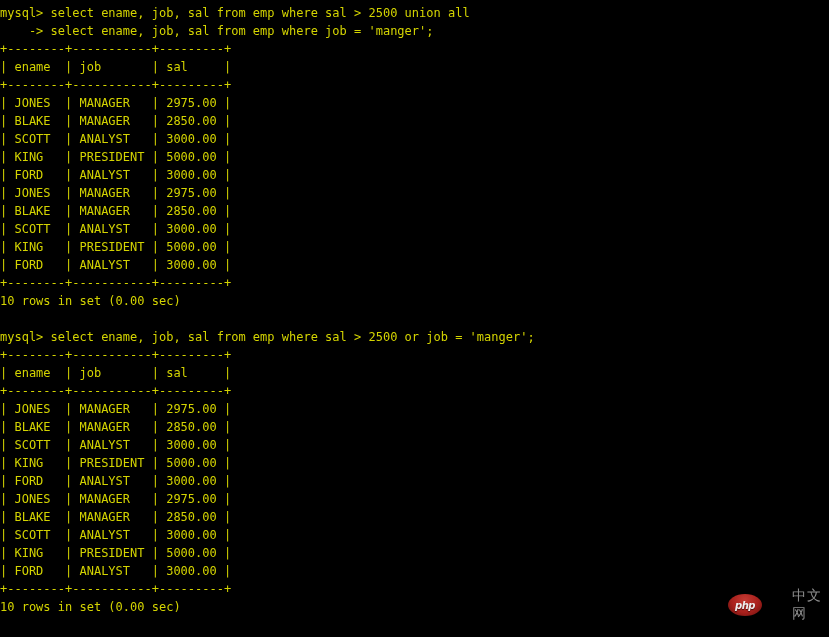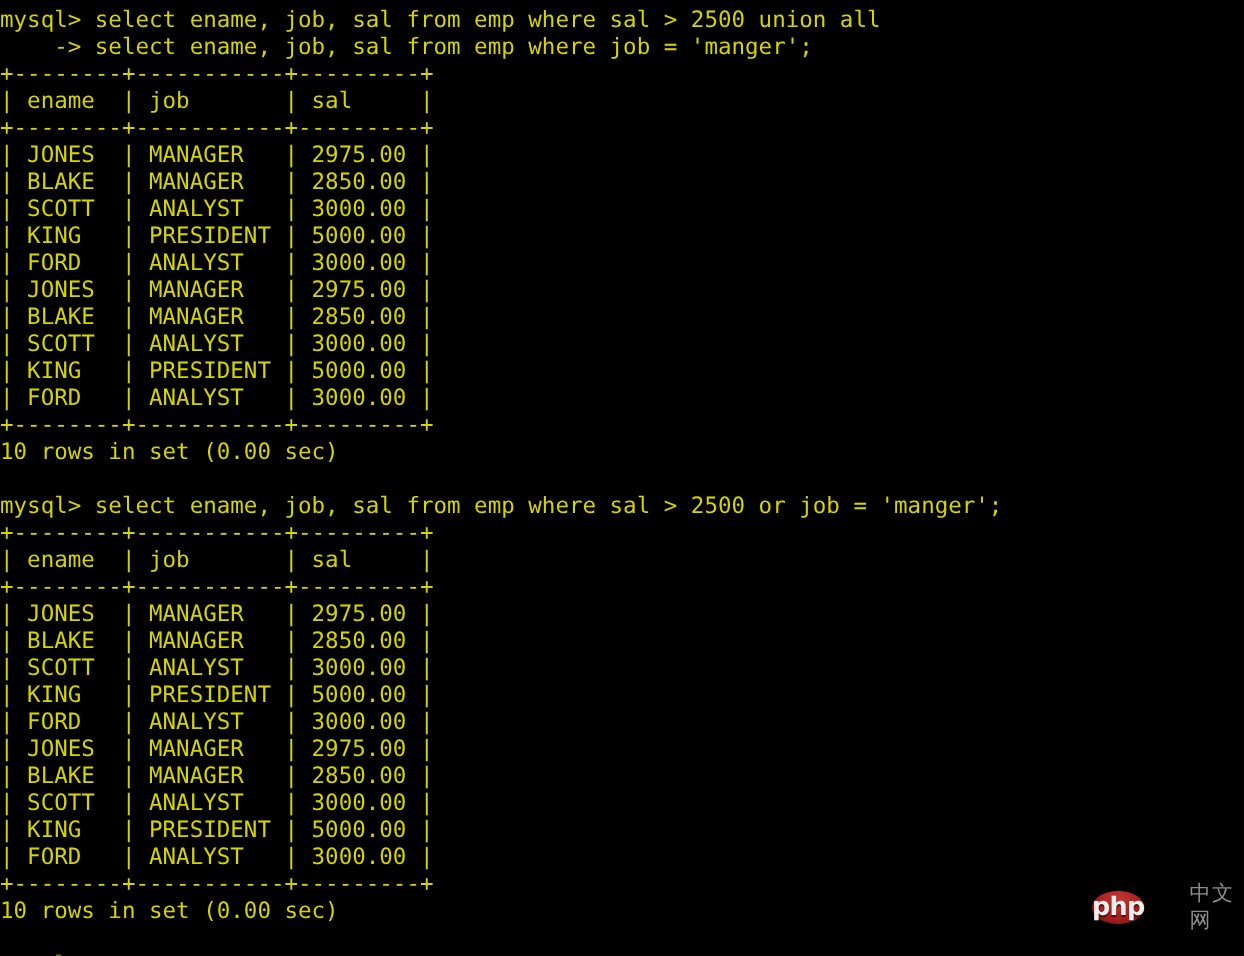--- a/index.html
+++ b/index.html
@@ -16,21 +16,21 @@
   }
   #terminal {
     position: absolute;
     left: 0;
     top: 0;
     width: 829px;
     height: 637px;
     background: #000000;
     color: #d4d400;
     font-family: "DejaVu Sans Mono", "Liberation Mono", monospace;
-    font-size: 15px;
+    font-size: 12px;
     line-height: 18px;
     letter-spacing: 0px;
     padding: 4px 16px 0 0;
     box-sizing: border-box;
     white-space: pre;
     overflow: hidden;
   }
   .line {
     height: 18px;
     white-space: pre;
@@ -62,22 +62,23 @@
     height: 22px;
     border-radius: 50%;
     background: radial-gradient(ellipse at 50% 28%, #c43a33 0%, #a8201c 55%, #5e0f0c 100%);
     display: flex;
     align-items: center;
     justify-content: center;
     box-shadow: 0 0 3px rgba(0,0,0,0.8);
   }
   #wm-badge span {
     font-family: "DejaVu Sans", "Liberation Sans", sans-serif;
+    font-style: italic;
     font-weight: bold;
-    font-size: 17px;
+    font-size: 10px;
     color: #f0eeee;
     letter-spacing: -0.5px;
     text-shadow: 0 1px 1px rgba(0,0,0,0.6);
   }
   #wm-cn {
     font-family: "DejaVu Sans", "Liberation Sans", sans-serif;
     font-size: 14px;
     color: #8d8d8d;
     letter-spacing: 1px;
     margin-left: 24px;

